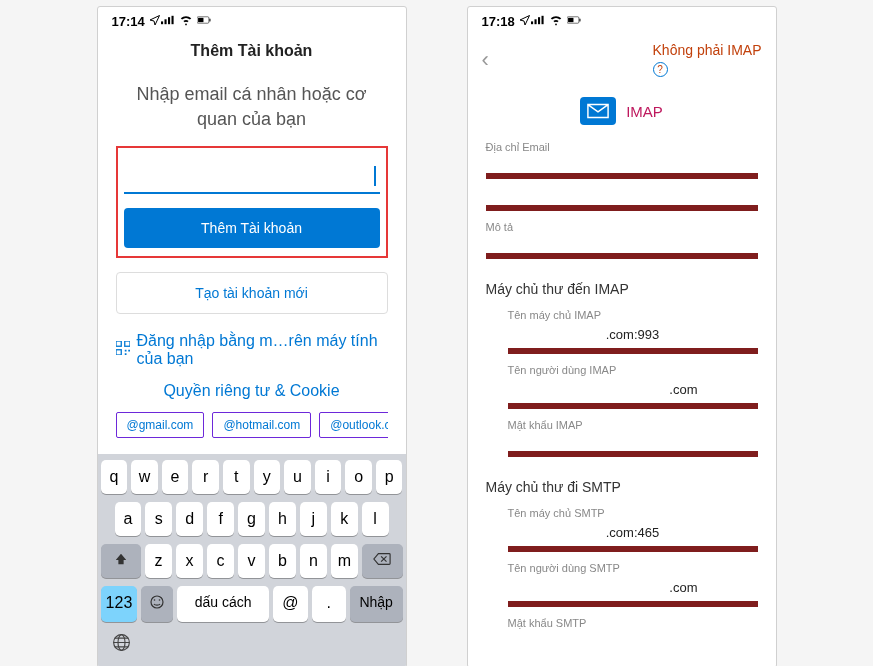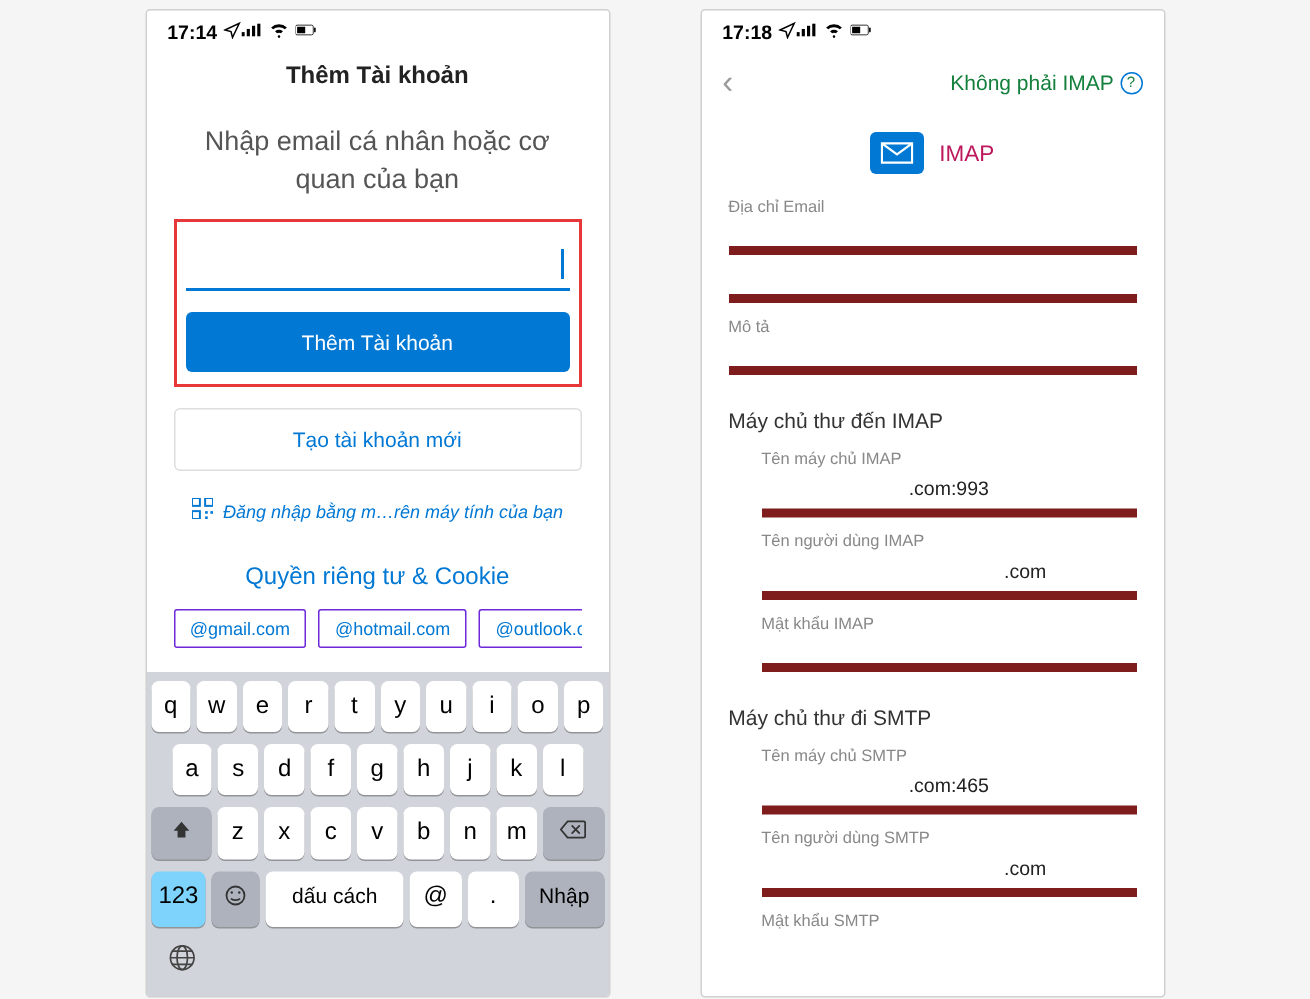--- a/index.html
+++ b/index.html
@@ -5,31 +5,31 @@
     * { margin: 0; padding: 0; box-sizing: border-box; }
     body { font-family: -apple-system, BlinkMacSystemFont, "Segoe UI", sans-serif; background: #f5f5f5; display: flex; gap: 60px; padding: 6px; justify-content: center; }
     .phone { width: 310px; min-height: 654px; background: #fff; border: 1px solid #d0d0d0; border-radius: 3px; display: flex; flex-direction: column; overflow: hidden; }
     .status-bar { display: flex; justify-content: flex-start; align-items: center; padding: 6px 14px; font-size: 13px; font-weight: 600; }
     .status-left { display: flex; align-items: center; gap: 4px; }
     .status-right { display: flex; align-items: center; gap: 4px; }
     .status-right svg { width: 14px; height: 14px; }
     .nav-row { display: flex; align-items: center; justify-content: space-between; padding: 6px 14px; min-height: 28px; }
     .header-title { text-align: center; font-size: 16px; font-weight: 600; color: #222; flex: 1; }
     .back-chevron { font-size: 22px; color: #999; width: 20px; }
-    .nav-link { color: #15803d; font-size: 14px; display: flex; align-items: flex-end; gap: 4px; }
+    .nav-link { color: #c2410c; font-size: 14px; display: flex; align-items: flex-start; gap: 4px; flex-direction: column; }
     .nav-link .q-icon { display: inline-flex; width: 15px; height: 15px; border: 1.3px solid #0078d4; border-radius: 50%; align-items: center; justify-content: center; font-size: 10px; }
     .content { flex: 1; padding: 8px 18px; }
     .subtitle { text-align: center; color: #555; font-size: 18px; padding: 8px 20px 12px; line-height: 1.4; }
     .highlight-box { border: 2px solid #e63838; padding: 8px 6px; margin: 2px 0 8px; }
     .email-input { width: 100%; border: none; border-bottom: 2px solid #0078d4; font-size: 15px; padding: 10px 4px 6px; outline: none; text-align: right; }
     .cursor { display: inline-block; width: 2px; height: 20px; background: #0078d4; vertical-align: middle; }
     .btn { display: block; width: 100%; padding: 12px; border: none; border-radius: 4px; font-size: 14px; font-weight: 400; text-align: center; margin-top: 14px; cursor: pointer; }
     .btn-primary { background: #0078d4; color: #fff; }
     .btn-outline { background: #fff; color: #0078d4; border: 1px solid #ddd; }
-    .qr-row { display: flex; align-items: center; justify-content: center; gap: 7px; color: #0078d4; font-size: 12px; margin: 18px 0 27px; font-style: italic; }
+    .qr-row { display: flex; align-items: center; justify-content: center; gap: 7px; color: #0078d4; font-size: 16px; margin: 18px 0 14px; }
     .qr-icon { width: 14px; height: 14px; }
     .link-text { text-align: center; color: #0078d4; font-size: 16px; margin-bottom: 12px; }
     .domain-suggest { display: flex; gap: 8px; padding: 0 0 8px; overflow: hidden; }
     .domain-chip { border: 1px solid #6d28d9; color: #0078d4; padding: 5px 10px; font-size: 12px; border-radius: 2px; white-space: nowrap; }
     .keyboard { background: #d1d4da; padding: 6px 3px; }
     .kb-row { display: flex; gap: 4px; margin-bottom: 8px; justify-content: center; }
     .key { background: #fff; border-radius: 5px; box-shadow: 0 1px 0 rgba(0,0,0,0.3); flex: 1; padding: 8px 0; text-align: center; font-size: 16px; color: #000; }
     .key-dark { background: #adb2bc; }
     .key-wide15 { flex: 1.5; }
     .key-space { flex: 3.5; font-size: 14px; }

